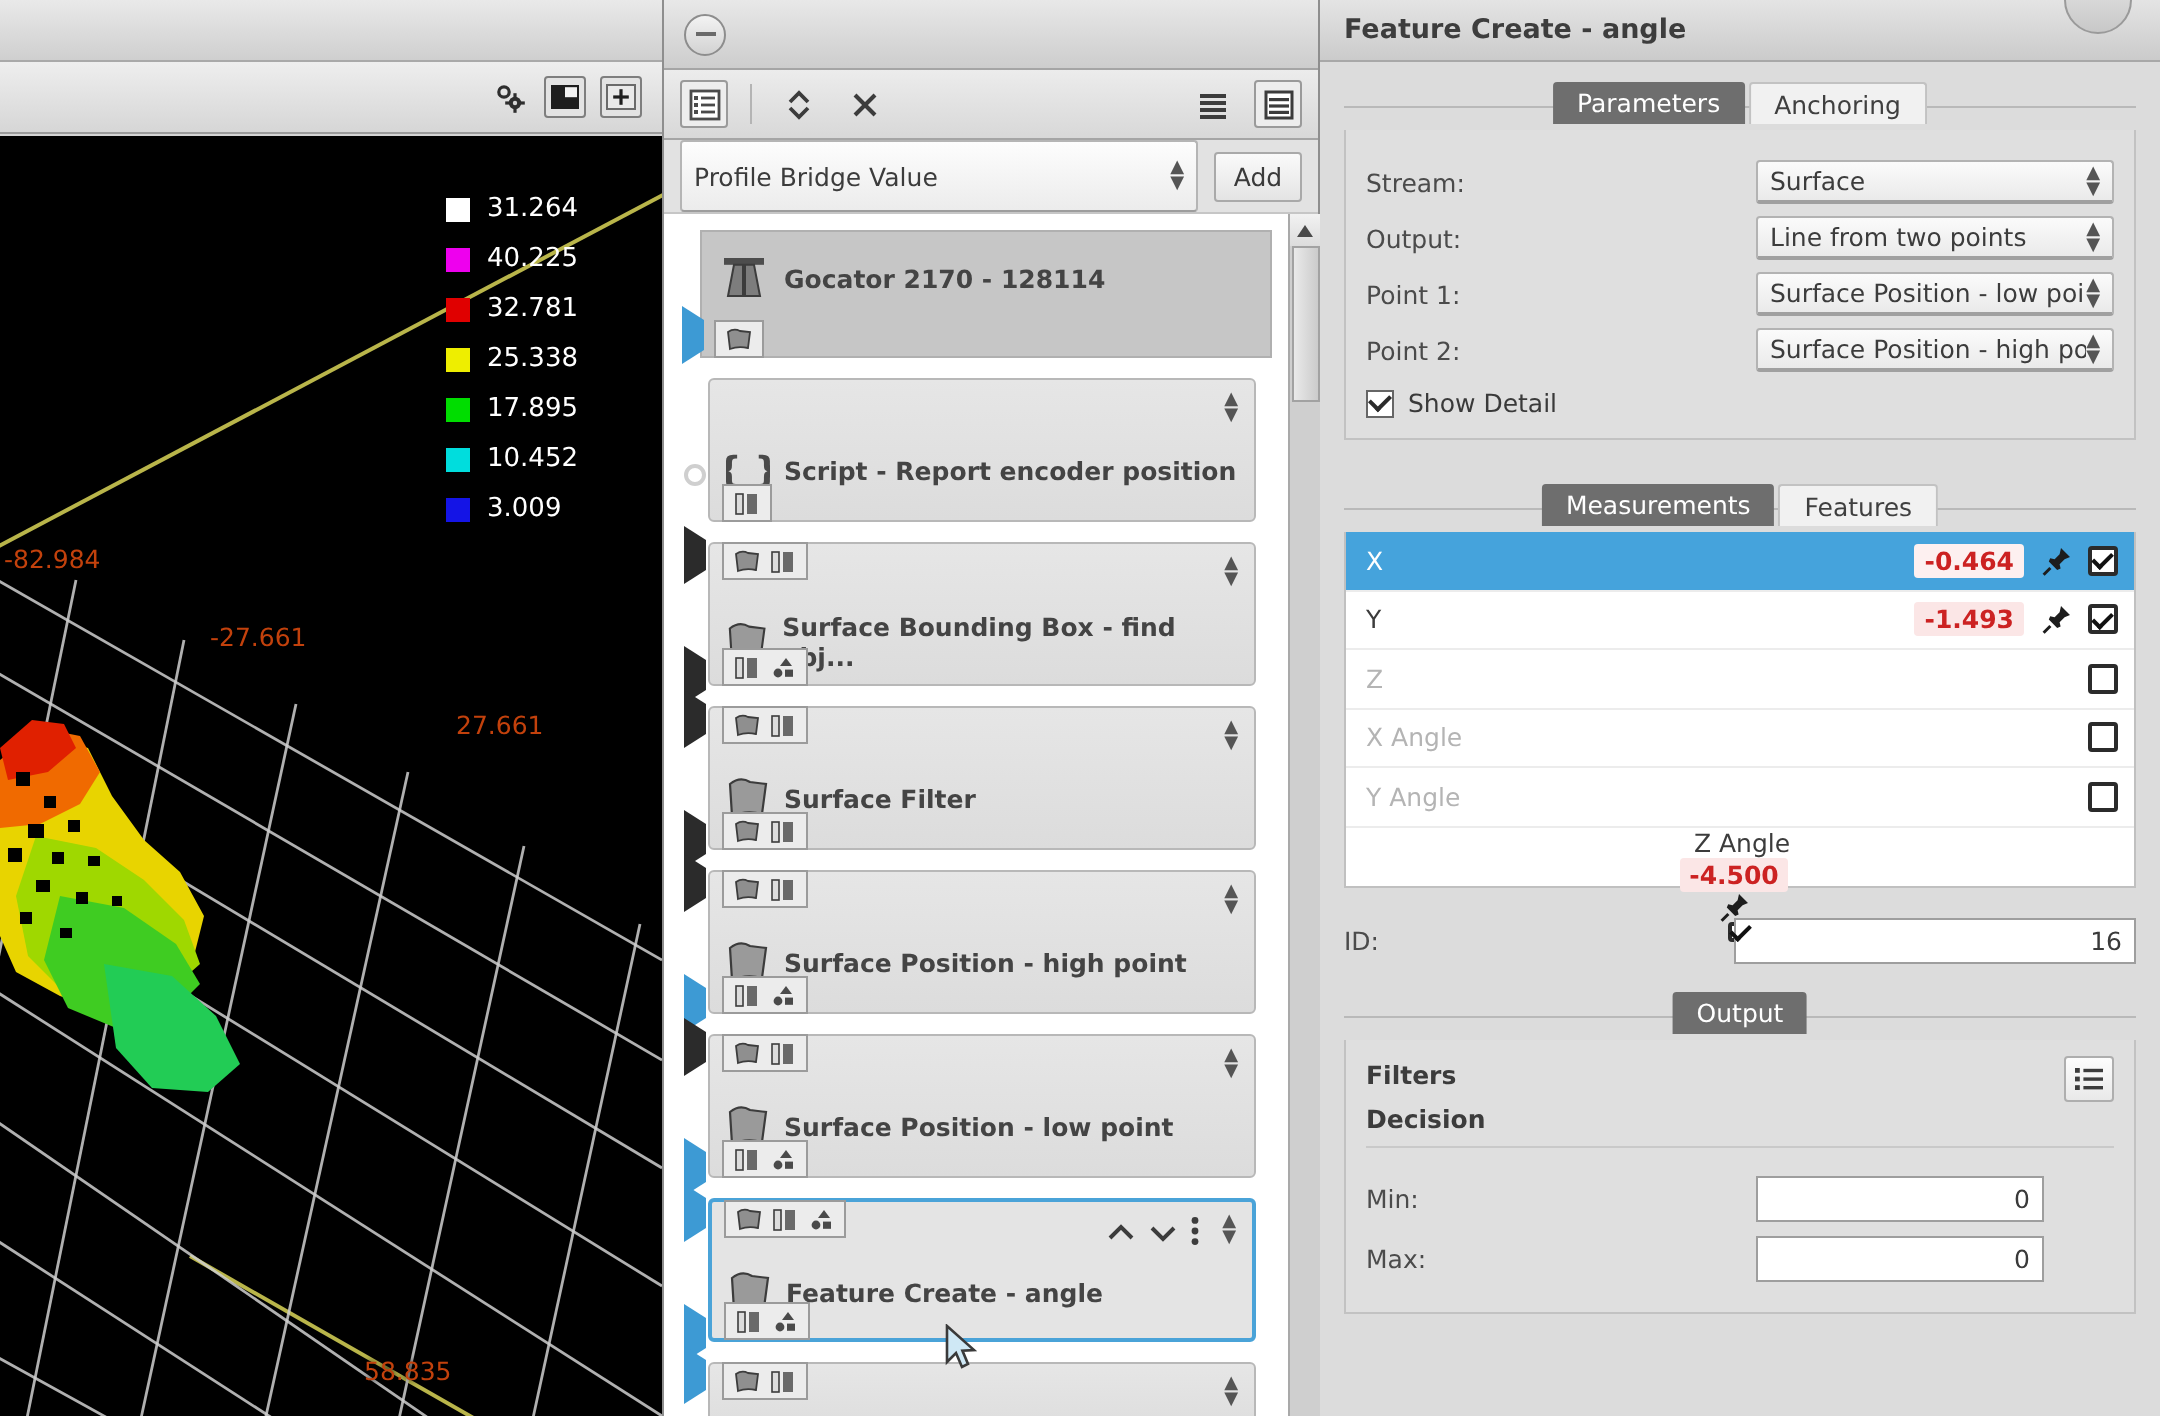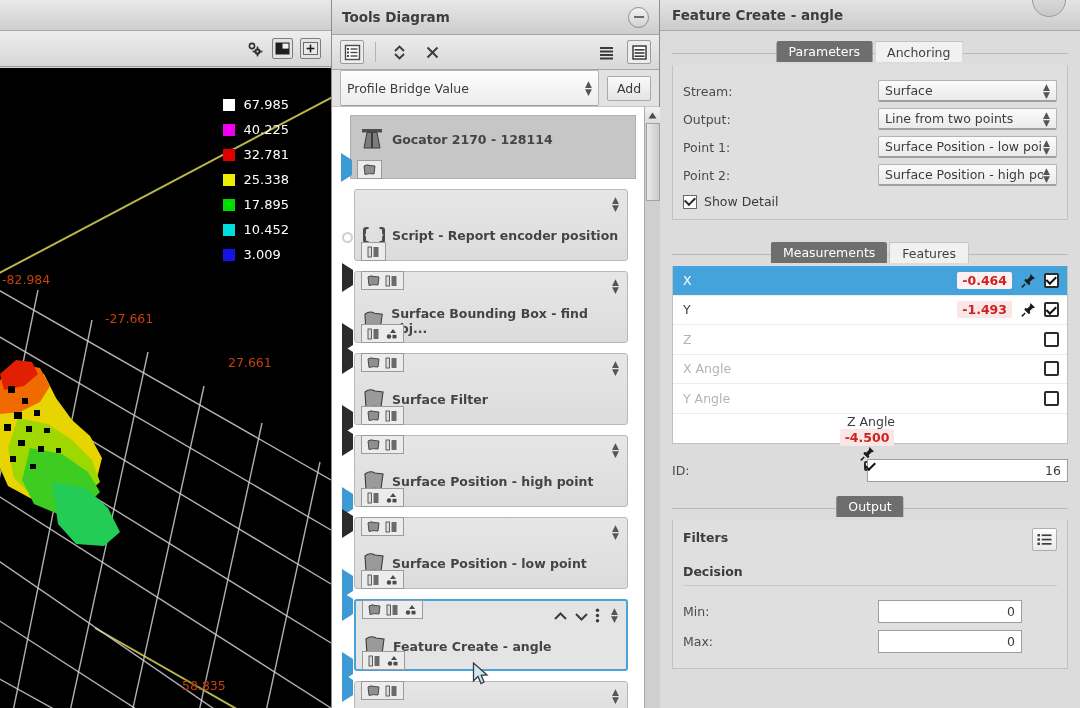--- a/index.html
+++ b/index.html
@@ -152,21 +152,21 @@
   .cbx.on::after{ content:""; width:8px;height:4px;border-left:2px solid #111;
      border-bottom:2px solid #111; transform:rotate(-45deg) translate(0px,-1px);}
 
   .idrow{ display:flex; align-items:center; margin:14px 12px 0 12px; height:24px;}
   .idrow .il{ width:195px; color:#4b4b4b; }
   .itext{ flex:1; height:23px; background:#fff; border:1px solid #9e9e9e;
      display:flex;align-items:center;justify-content:flex-end; padding:0 6px; font-size:12.5px;}
 
   .outgroup{ margin:0 12px; border:1px solid #c2c2c2; border-top:none;
      background:#dfdfdf; padding:10px 10px 12px 10px; position:relative; }
-  .bold-lbl{ font-weight:bold; font-size:12.5px; color:#3c3c3c; margin-bottom:19px;}
+  .bold-lbl{ font-weight:bold; font-size:12.5px; color:#3c3c3c; margin-bottom:7px;}
   .hr{ height:1px; background:#c9c9c9; margin:4px 0 10px 0;}
   .listbtn{ position:absolute; right:10px; top:8px; width:25px;height:23px;
      background:linear-gradient(#fdfdfd,#e9e9e9); border:1px solid #aeaeae;
      border-radius:2px; display:flex;align-items:center;justify-content:center;}
   .minmax{ display:flex; align-items:center; height:30px; }
   .minmax .ml{ width:195px; color:#4b4b4b; }
   .mnum{ flex:1; height:23px; background:#fff; border:1px solid #9e9e9e;
      display:flex;align-items:center;justify-content:flex-end;padding:0 6px;
      margin-right:35px;}
 
@@ -259,21 +259,21 @@
       </svg>
 
       <div class="vp-label" style="left:2px;  top:204px;">-82.984</div>
       <div class="vp-label" style="left:105px; top:243px;">-27.661</div>
       <div class="vp-label" style="left:228px; top:287px;">27.661</div>
       <div class="vp-label" style="left:182px; top:610px;">58.835</div>
 
       <div id="legend">
         <div class="leg-row">
           <span class="leg-sw" style="background:#ffffff"></span>
-          <span class="leg-val">67.985</span>
+          <span class="leg-val">31.264</span>
         </div>
         <div class="leg-row">
           <span class="leg-sw" style="background:#ee00ee"></span>
           <span class="leg-val">40.225</span>
         </div>
         <div class="leg-row">
           <span class="leg-sw" style="background:#e00000"></span>
           <span class="leg-val">32.781</span>
         </div>
         <div class="leg-row">
@@ -291,21 +291,20 @@
         <div class="leg-row">
           <span class="leg-sw" style="background:#1414e6"></span>
           <span class="leg-val">3.009</span>
         </div>
       </div>
     </div>
   </div>
 
   <div id="mid-panel">
     <div class="panel-title">
-      <span class="ttl">Tools Diagram</span>
       <span class="collapse-btn">
           <i></i>
         </span>
     </div>
 
     <div class="mid-toolbar">
       <span class="mt-btn sel">
         <svg width="17" height="17" viewBox="0 0 17 17">
           <rect x="1.5" y="1.5" width="14" height="14" fill="#fff" stroke="#4a4a4a" stroke-width="1.4"></rect>
           <g fill="#4a4a4a">

